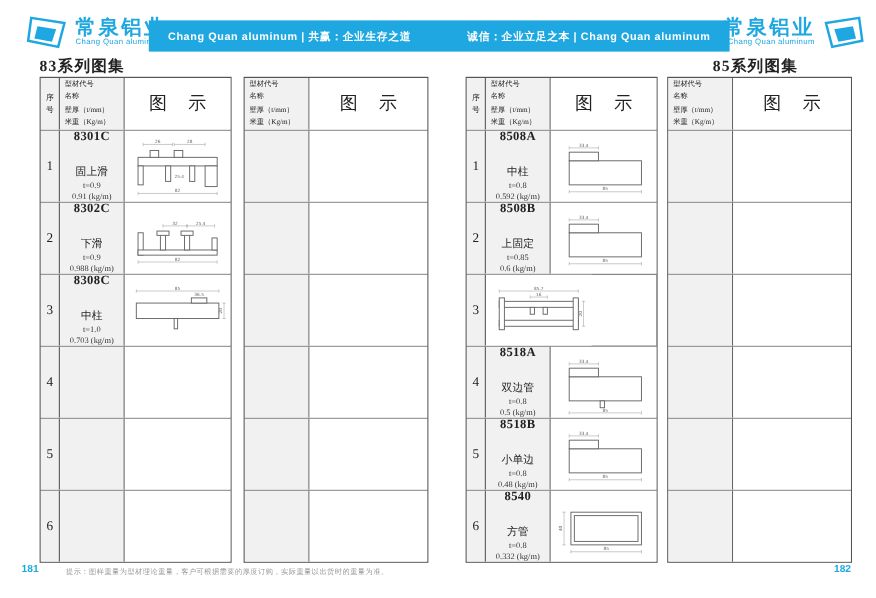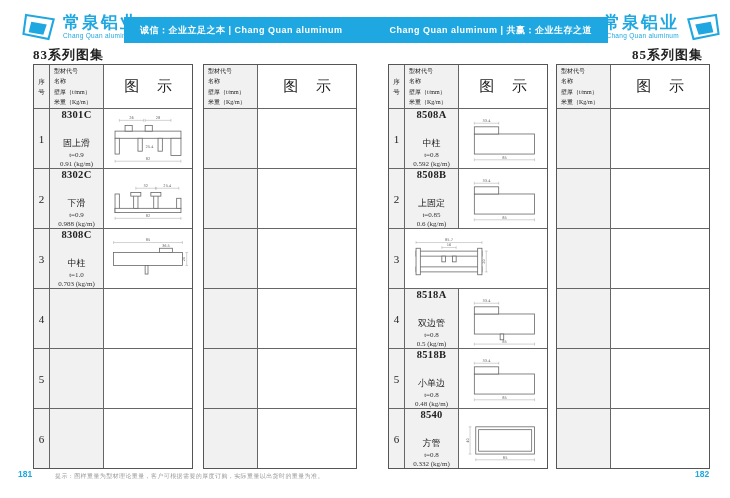--- a/index.html
+++ b/index.html
@@ -22,21 +22,21 @@
   .logo-right{ right:8px; flex-direction:row-reverse; }
   .logo .txt{ display:flex; flex-direction:column; line-height:1; }
   .logo-right .txt{ text-align:right; }
   .logo .cn{ color:var(--accent); font-weight:bold; font-size:17px; letter-spacing:2px; font-family:"Liberation Sans", sans-serif; }
   .logo .en{ color:var(--accent); font-size:6.5px; font-family:"Liberation Sans", sans-serif; margin-top:2px; letter-spacing:.3px; }
   .ac-st{ stroke:var(--accent); fill:none; stroke-width:2.4; }
   .ac-fl{ fill:var(--accent); }
   
   .ptitle{ position:absolute; top:46px; font-size:13px; font-weight:bold; letter-spacing:1px; }
   #titleL{ left:33px;text-align:right; }
-  #titleR{ left:556px; width:147px; text-align:right; }
+  #titleR{ left:556px; width:147px; text-align:center; }
   .pagenum{ position:absolute; top:469px; color:var(--accent); font-weight:bold;
     font-size:8.5px; font-family:"Liberation Sans", sans-serif; }
   #pnL{ left:18px; } #pnR{ left:695px; }
   .note{ position:absolute; left:55px; top:472px; font-size:6px; color:#999; letter-spacing:.4px; }
   
   .tbl{ position:absolute; top:64px; border:1.5px solid #555; background:#fff; }
   #tableL1{ left:33px; }  #tableL2{ left:203px; }
   #tableR1{ left:388px; } #tableR2{ left:556px; }
   .trow{ display:flex; height:59px; border-bottom:1px solid #666; }
   .tbl .rows .trow:last-child, .tbl .rows:last-child + .trow{ border-bottom:none; }
@@ -68,22 +68,22 @@
     <polygon class="ac-st" points="7,4 39,9 33,32 4,26"></polygon>
     <polygon class="ac-fl" points="13,12 31,15 27,27 10,24"></polygon>
   </svg>
   <div class="txt">
     <span class="cn">常泉铝业</span>
     <span class="en">Chang Quan aluminum</span>
   </div>
 </div>
 
 <div class="banner">
+  <span>Chang Quan aluminum | 共赢：企业生存之道</span>
   <span>诚信：企业立足之本 | Chang Quan aluminum</span>
-  <span>Chang Quan aluminum | 共赢：企业生存之道</span>
 </div>
 
 <div class="logo logo-right">
   <svg width="38" height="32" viewBox="0 0 44 36">
     <g transform="scale(-1,1) translate(-44,0)">
       <polygon class="ac-st" points="7,4 39,9 33,32 4,26"></polygon>
       <polygon class="ac-fl" points="13,12 31,15 27,27 10,24"></polygon>
     </g>
   </svg>
   <div class="txt">

